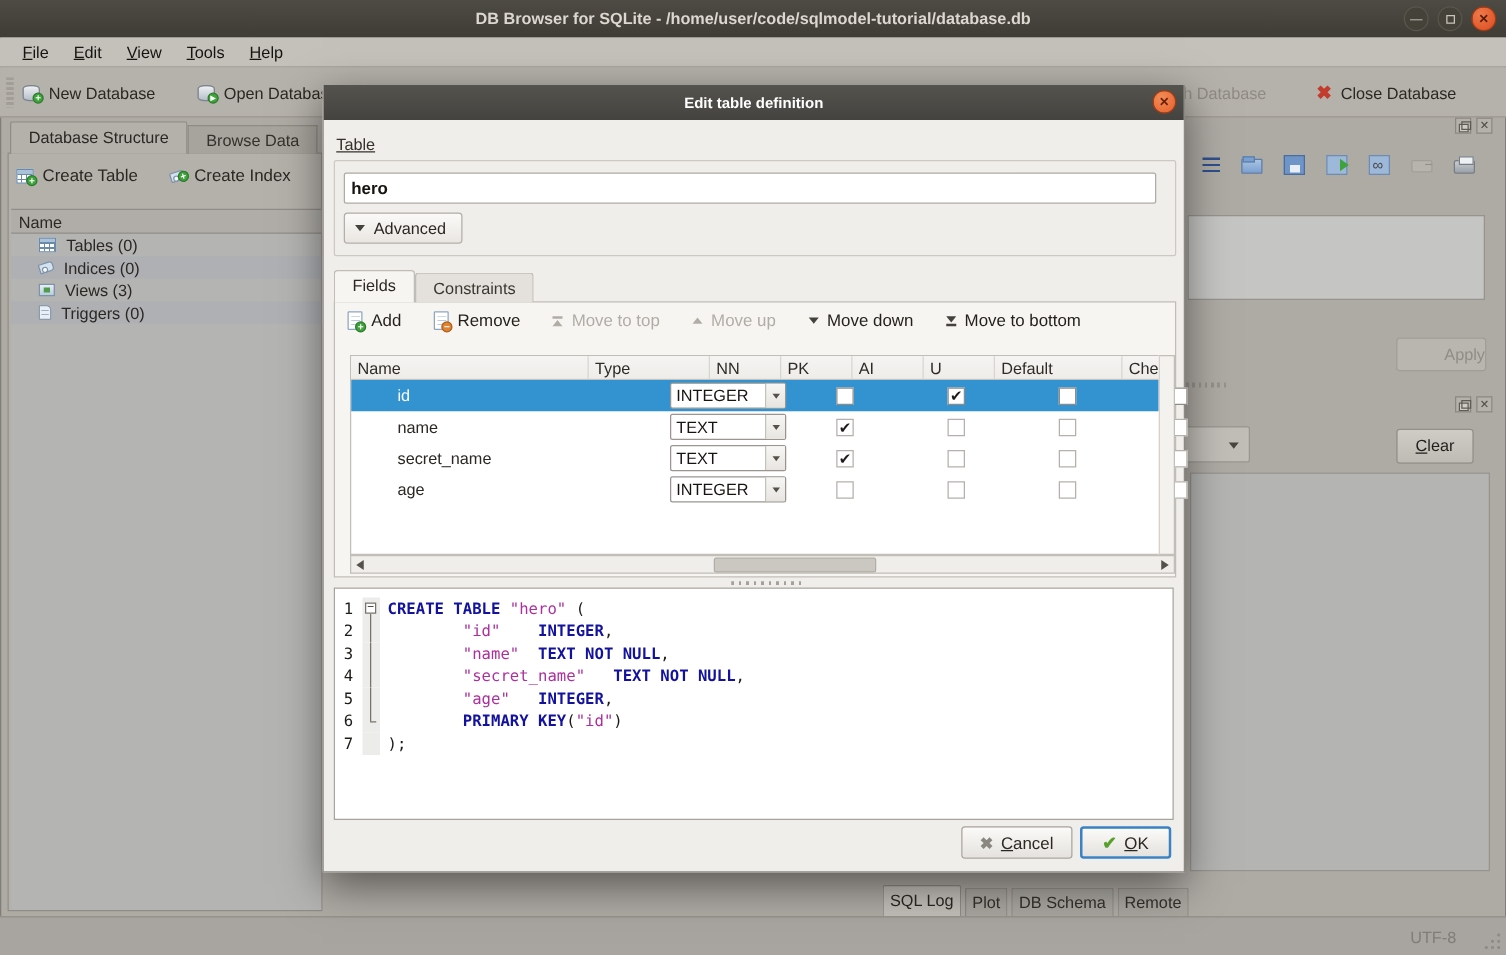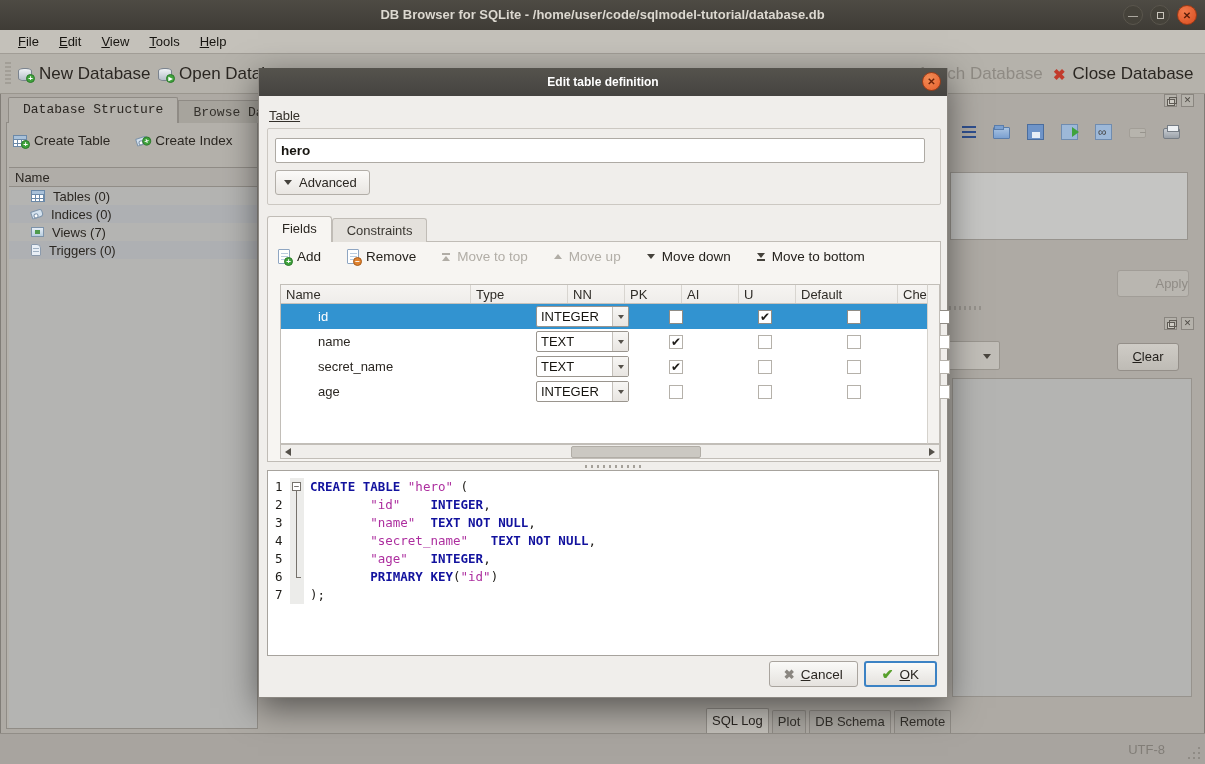--- a/index.html
+++ b/index.html
@@ -24,42 +24,42 @@
   .menu-item { padding:2px 10px; color:#161410; }
   .mnemonic { display:inline-block; }
   .mnemonic::first-letter { text-decoration:underline; }
 
   
   .toolbar { position:absolute; left:0; top:54px; width:1205px; height:40px; background:#b5b2ab;
     border-bottom:1px solid #9a968e; }
   .tb-handle { position:absolute; left:5px; top:8px; width:6px; height:24px;
     background:repeating-linear-gradient(#9a968e 0 2px, transparent 2px 4px); opacity:.7; }
   .tb-item { position:absolute; top:7px; display:flex; align-items:center; gap:7px; height:26px; }
-  .tb-item .lbl { font-size:17px; }
+  .tb-item .lbl { font-size:13px; }
   .tb-item.disabled .lbl { color:#8f8b84; }
 
   .cyl { position:relative; width:14px; height:13px; background:linear-gradient(#eef1f4,#b6bfc9);
     border:1px solid #7a838e; border-radius:6px / 3px; }
   .badge { position:absolute; right:-4px; bottom:-3px; width:9px; height:9px; border-radius:50%;
     color:#fff; font-size:8px; line-height:8px; text-align:center; font-weight:bold; }
   .badge.plus { background:#3fa33c; border:1px solid #2c7a2a; }
   .badge.minus { background:#e0822e; border:1px solid #a95d1c; }
   .badge.arrow { background:#3fa33c; border:1px solid #2c7a2a; }
   .xglyph { color:#c23b2c; font-size:15px; font-weight:bold; line-height:15px; }
   .tag-shape { position:relative; width:12px; height:8px; background:#d4e2ef; border:1px solid #7d93aa;
     border-radius:1px 3px 3px 1px; transform:rotate(-18deg); }
   .tag-shape::before { content:""; position:absolute; left:1px; top:2px; width:3px; height:3px;
     border-radius:50%; background:#fff; border:1px solid #7d93aa; }
   .tag-shape.gray { background:#cfccc6; border-color:#8b8780; }
   .tag-shape.gray::before { border-color:#8b8780; }
 
   
   .structure-panel { position:absolute; left:6px; top:122px; width:252px; height:607px;
     background:#b4b1ab; border:1px solid #908c86; }
-  .main-tabs { position:absolute; left:8px; top:97px; display:flex; z-index:2;font-family:Liberation Mono, monospace; }
+  .main-tabs { position:absolute; left:8px; top:97px; display:flex; z-index:2; }
   .main-tab { border:1px solid #8f8b85; border-bottom:none; padding:4px 14px 5px; white-space:nowrap; }
   .main-tab.active { background:#b4b1ab; height:26px; border-radius:2px 2px 0 0; }
   .main-tab.inactive { background:#a7a49d; margin-top:3px; height:23px; color:#34312c; }
   .panel-toolbar { position:absolute; left:6px; top:10px; display:flex; gap:26px; }
   .panel-tb-btn { display:flex; align-items:center; gap:7px; font-size:13.5px; }
   .icon-table { position:relative; width:14px; height:12px; border:1px solid #6b89a8; background:
       linear-gradient(#a9c1d9 0 3px, transparent 3px),
       repeating-linear-gradient(to right, transparent 0 3px, #6b89a8 3px 4px),
       repeating-linear-gradient(to bottom, transparent 0 3px, #6b89a8 3px 4px), #fff; }
   .tree { position:absolute; left:2px; top:44px; width:248px; height:561px; background:#b4b4b2;
@@ -300,21 +300,21 @@
           <div class="tree-row">
             <span class="icon-table"></span>
             <span>Tables (0)</span>
           </div>
           <div class="tree-row">
             <span class="tag-shape"></span>
             <span>Indices (0)</span>
           </div>
           <div class="tree-row">
             <span class="icon-view"></span>
-            <span>Views (7)</span>
+            <span>Views (3)</span>
           </div>
           <div class="tree-row">
             <span class="icon-trigger"></span>
             <span>Triggers (0)</span>
           </div>
         </div>
     </div>
   </div>
 
   <div class="dock-ctrls" style="left:1164px; top:94px;">

